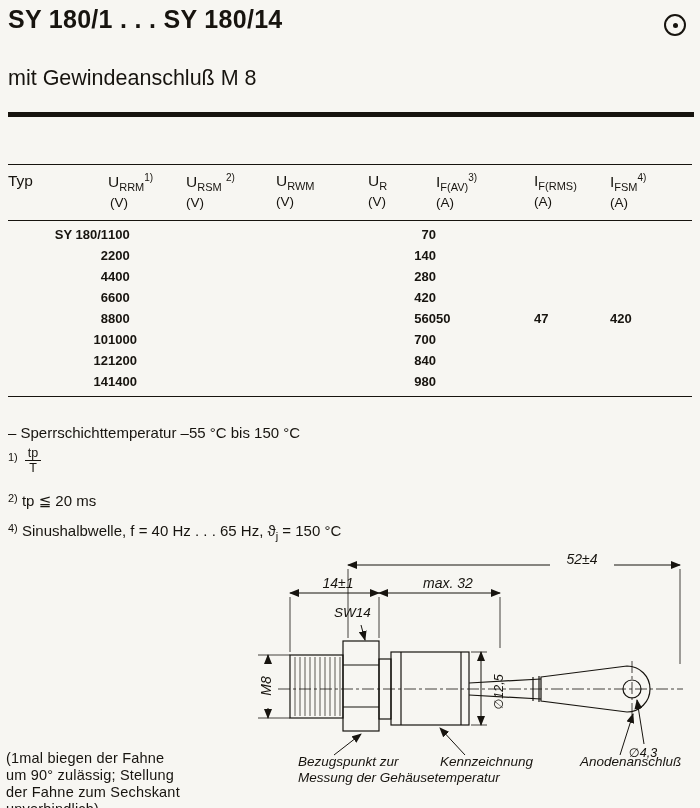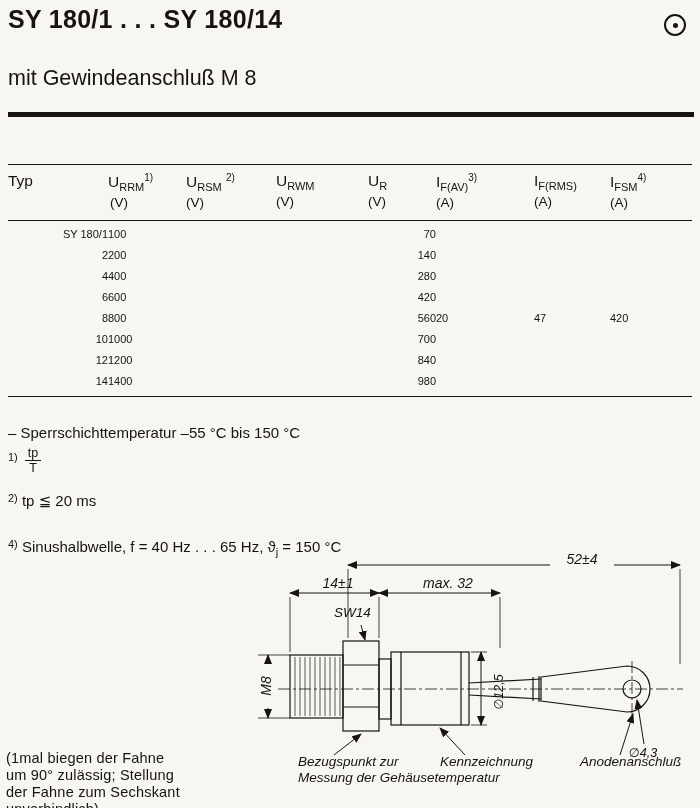--- a/index.html
+++ b/index.html
@@ -27,41 +27,41 @@
   .hunit{display:block; font-size:13.5px; margin-top:2px;}
   th.h-typ{padding-left:2px;}
   th.h-urrm{padding-left:28px;} th.h-urrm .hunit{padding-left:28px; margin-left:-26px;}
   th.h-ursm{padding-left:8px;}
   th.h-urwm{padding-left:22px;}
   th.h-ur{padding-left:22px;}
   th.h-ifav{padding-left:25px;}
   th.h-ifrms{padding-left:18px;}
   th.h-ifsm{padding-left:16px;}
   th .u-ind{display:inline-block;}
-  table.specs td{font-size:11px; height:21px; padding:0; line-height:21px;}
+  table.specs td{font-size:13px; height:21px; padding:0; line-height:21px;font-weight:bold;}
   tbody tr:first-child td{padding-top:3px;}
   tbody tr:last-child td{padding-bottom:4px; border-bottom:1.5px solid #17140f;}
   td.ct{text-align:right; padding-right:26px; font-weight:normal;}
   td.cv1{text-align:left; padding-right:40px;}
   td.cv2{text-align:right; padding-right:60px;}
   td.ca{padding-left:30px;}
   td.cb{padding-left:20px;margin-left:21px;}
   td.cc{padding-left:14px;}
 
   
   .note{position:absolute; font-size:15px;}
   .note-temp{left:8px; top:424px;}
   .fn1{left:8px; top:446px; display:flex; align-items:center; gap:7px;}
   .fnm{font-size:11px; position:relative; top:-4px;}
   .frac{display:inline-flex; flex-direction:column; align-items:center;
         font-size:12.5px; line-height:14px;}
   .frac .num{border-bottom:1.2px solid #17140f; padding:0 3px;}
   .fn2{left:8px; top:492px;}
   .fn3{left:215px; top:492px;}
-  .fn4{left:8px; top:522px;margin-top:16px;}
+  .fn4{left:8px; top:522px;}
   .note sub{font-size:11px;}
 
   
   .drawing{position:absolute; left:228px; top:548px; width:472px; height:260px;}
   .drawing svg{position:absolute; left:0; top:0;}
   .dlabel{position:absolute; font-style:italic; font-size:13.5px; line-height:16px;
           white-space:pre-line; color:#17140f;}
   .dim{font-size:14px; text-align:center;}
   .onLine{background:#f7f6f2;}
   .rot{transform:rotate(-90deg);}
@@ -135,21 +135,21 @@
         <td class="cv1" colspan="2">600</td>
         <td class="cv2" colspan="2">420</td>
         <td class="ca"></td>
         <td class="cb"></td>
         <td class="cc"></td>
       </tr>
       <tr>
         <td class="ct">8</td>
         <td class="cv1" colspan="2">800</td>
         <td class="cv2" colspan="2">560</td>
-        <td class="ca">20</td>
+        <td class="ca">50</td>
         <td class="cb">47</td>
         <td class="cc">420</td>
       </tr>
       <tr>
         <td class="ct">10</td>
         <td class="cv1" colspan="2">1000</td>
         <td class="cv2" colspan="2">700</td>
         <td class="ca"></td>
         <td class="cb"></td>
         <td class="cc"></td>

